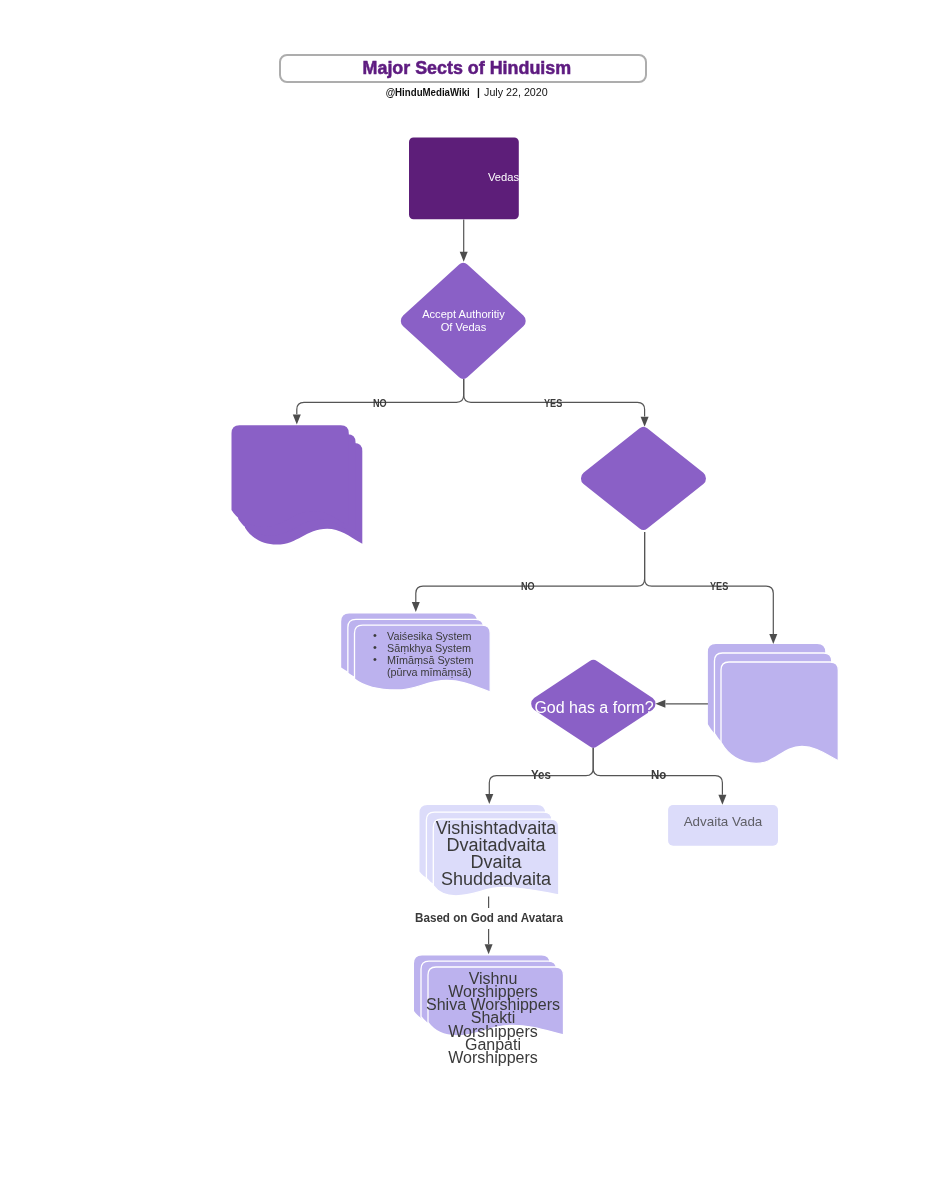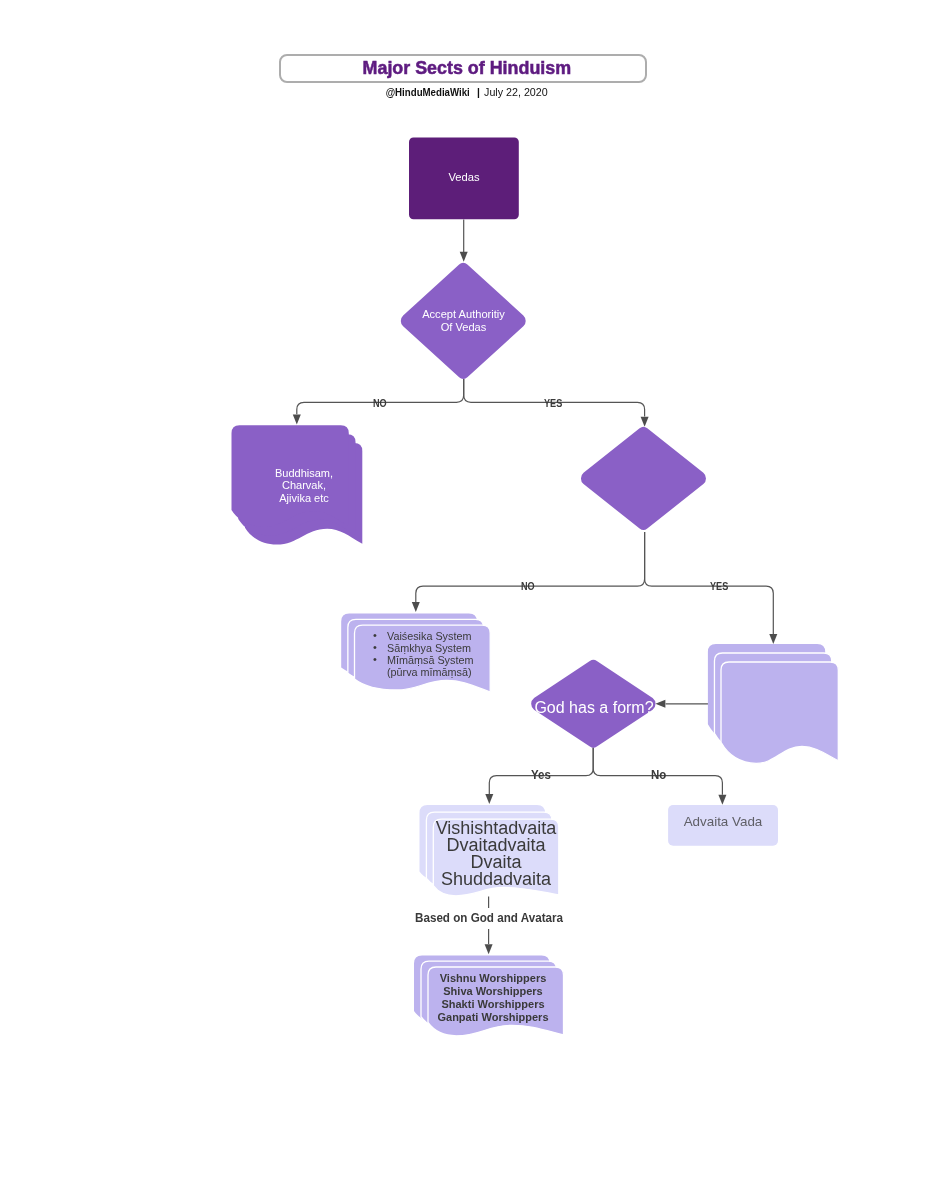--- a/index.html
+++ b/index.html
@@ -97,32 +97,27 @@
         </g>
         <rect x="668.1" y="805" width="109.9" height="40.8" rx="5" ry="5" fill="#DCDCFA"></rect>
         <g>
           <path d="M 414.00 963.40 Q 414.00 955.40 422.00 955.40 L 541.50 955.40 Q 549.50 955.40 549.50 963.40 L 549.50 1023.40 C 529.93 1018.36 516.55 1013.70 498.01 1013.70 C 474.68 1013.70 465.79 1024.20 442.45 1024.20 C 429.65 1024.20 419.69 1018.88 414.00 1010.90 Z" fill="#BCB2EE"></path>
           <path d="M 421.00 969.20 Q 421.00 961.20 429.00 961.20 L 548.50 961.20 Q 556.50 961.20 556.50 969.20 L 556.50 1029.20 C 536.93 1024.16 523.55 1019.50 505.01 1019.50 C 481.68 1019.50 472.79 1030.00 449.45 1030.00 C 436.65 1030.00 426.69 1024.68 421.00 1016.70 Z" fill="#BCB2EE" stroke="#ffffff" stroke-width="1.3"></path>
           <path d="M 428.00 975.00 Q 428.00 967.00 436.00 967.00 L 555.50 967.00 Q 563.50 967.00 563.50 975.00 L 563.50 1035.00 C 543.93 1029.96 530.55 1025.30 512.01 1025.30 C 488.68 1025.30 479.79 1035.80 456.45 1035.80 C 443.65 1035.80 433.69 1030.48 428.00 1022.50 Z" fill="#BCB2EE" stroke="#ffffff" stroke-width="1.3"></path>
         </g>
       </g>
   </svg>
 
-  <div class="nodetext white" style="left:409px;top:170.5px;width:110px;font-size:11.2px;">Vedas</div>
+  <div class="nodetext white" style="left:409px;top:170.5px;width:110px;font-size:11.2px;text-align:right;">Vedas</div>
 
   <div class="nodetext white" style="left:394px;top:307.5px;width:139px;font-size:11.1px;line-height:13px;">
     <div>Accept Authoritiy</div>
     <div>Of Vedas</div>
   </div>
 
-  <div class="nodetext white" style="left:243px;top:466.5px;width:122px;font-size:11px;line-height:12.6px;">
-    <div>Buddhisam,</div>
-    <div>Charvak,</div>
-    <div>Ajivika etc</div>
-  </div>
 
 
   <div class="nodetext dark" style="left:368px;top:629.5px;width:126px;font-size:10.8px;line-height:12.2px;text-align:left;">
     <div class="bul"><span class="bdot">•</span><span>Vaiśesika System</span></div>
     <div class="bul"><span class="bdot">•</span><span>Sāṃkhya System</span></div>
     <div class="bul"><span class="bdot">•</span><span>Mīmāṃsā System</span></div>
     <div class="bul"><span>(pūrva mīmāṃsā)</span></div>
   </div>
 
 
@@ -130,21 +125,21 @@
 
   <div class="nodetext dark" style="left:433px;top:819.5px;width:126px;font-size:18px;line-height:17.3px;">
     <div>Vishishtadvaita</div>
     <div>Dvaitadvaita</div>
     <div>Dvaita</div>
     <div>Shuddadvaita</div>
   </div>
 
   <div class="nodetext lightgray" style="left:667px;top:813.5px;width:112px;font-size:13.4px;">Advaita Vada</div>
 
-  <div class="nodetext dark" style="left:425px;top:971.5px;width:136px;font-size:11px;line-height:13.3px;font-weight:bold;">
+  <div class="nodetext dark" style="left:425px;top:971.5px;width:136px;font-size:16px;line-height:13.3px;">
     <div>Vishnu Worshippers</div>
     <div>Shiva Worshippers</div>
     <div>Shakti Worshippers</div>
     <div>Ganpati Worshippers</div>
   </div>
 
   <div class="elabel caps" style="left:373.3px;top:396.6px;">NO</div>
   <div class="elabel caps" style="left:543.6px;top:396.6px;">YES</div>
   <div class="elabel caps" style="left:520.5px;top:580.3px;">NO</div>
   <div class="elabel caps" style="left:710px;top:580.3px;">YES</div>

